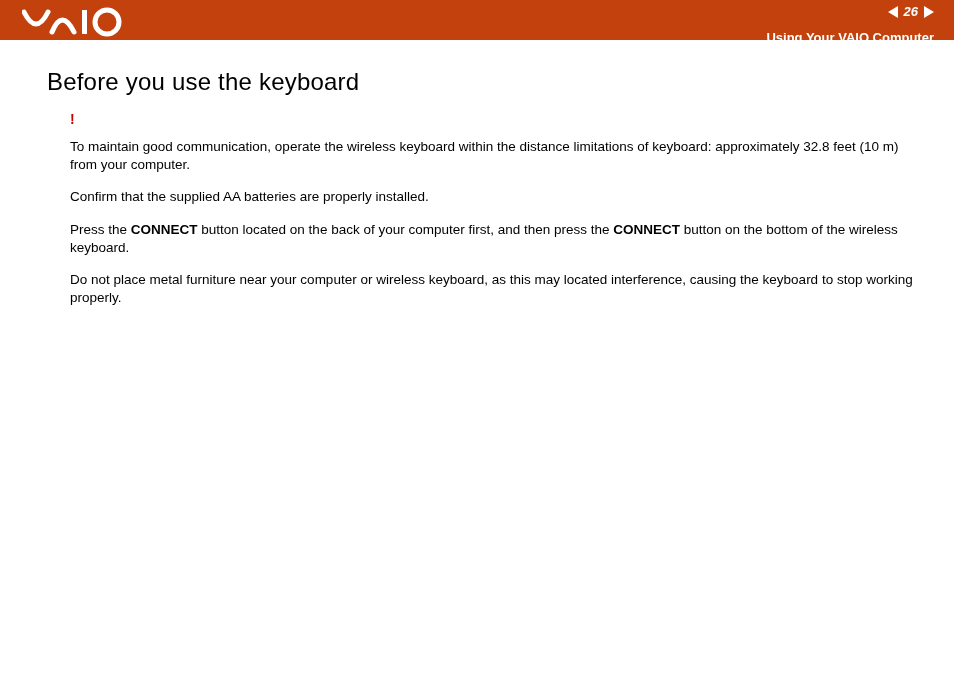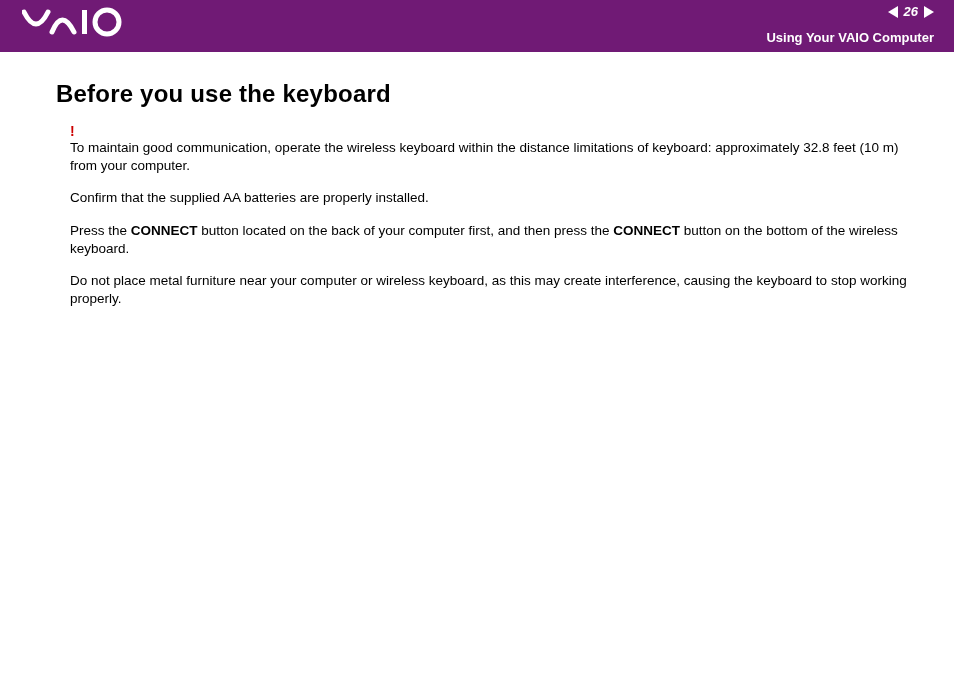--- a/index.html
+++ b/index.html
@@ -1,32 +1,32 @@
 <!DOCTYPE html>
 <html><head>
 <meta charset="utf-8">
 <style>
   html,body{margin:0;padding:0;width:954px;height:674px;background:#fff;
     font-family:Arial,Helvetica,sans-serif;color:#000;overflow:hidden}
-  .hdr{background:#701a75;color:#fff;height:52px;position:relative}
+  .hdr{background:#c2410c;color:#fff;height:40px;position:relative}
   .logo{position:absolute;left:22px;top:6px}
   .navbox{position:absolute;right:20px;top:4px;text-align:right;font-size:12px}
   .navrow{display:flex;align-items:center;justify-content:flex-end;gap:6px;
     font-style:italic;font-weight:bold;font-size:13px}
   .tri{display:inline-block;width:0;height:0;border-top:6px solid transparent;
     border-bottom:6px solid transparent}
   .tri.l{border-right:10px solid #fff}
   .tri.r{border-left:10px solid #fff}
   .subt{font-weight:bold;font-size:13px;margin-top:11px}
   .page{padding:28px 34px 0 40px}
-  h1{font-weight:700;font-size:24px;margin:0 0 14px 16px;letter-spacing:.2px}
+  h1{font-weight:400;font-size:24px;margin:0 0 14px 7px;letter-spacing:.2px}
   .intro{font-size:15px;line-height:1.35;margin:0 0 18px 0}
   .notes{margin-left:30px;font-size:13.5px;line-height:1.35}
   .bang{color:#c00;font-weight:bold;font-size:14px;margin-bottom:-2px}
-  .note{margin:0 0 14px 0}
+  .note{margin:11px 0 14px 0}
   .b{font-weight:bold}
 </style>
 </head>
 <body>
 
 <div class="hdr">
   <div class="logo">
     <svg width="120" height="32" viewBox="0 0 120 32">
       <path d="M2 6 Q14 30 26 6" stroke="#fff" stroke-width="5" fill="none" stroke-linecap="round"></path>
       <path d="M30 26 Q40 2 52 26" stroke="#fff" stroke-width="5" fill="none" stroke-linecap="round"></path>
@@ -47,15 +47,15 @@
 <div class="page">
   <h1>Before you use the keyboard</h1>
 
   <div class="notes">
     <div class="bang">!</div>
     <p class="note">To maintain good communication, operate the wireless keyboard within the distance limitations of keyboard: approximately 32.8 feet (10 m) from your computer.</p>
     <p class="note">Confirm that the supplied AA batteries are properly installed.</p>
     <p class="note">
       <span>Press the </span><span class="b">CONNECT</span><span> button located on the back of your computer first, and then press the </span><span class="b">CONNECT</span><span> button on the bottom of the wireless keyboard.</span>
     </p>
-    <p class="note">Do not place metal furniture near your computer or wireless keyboard, as this may create interference, causing the keyboard to stop working properly.</p>
+    <p class="note">Do not place metal furniture near your computer or wireless keyboard, as this may located interference, causing the keyboard to stop working properly.</p>
   </div>
 </div>
 
 </body></html>

